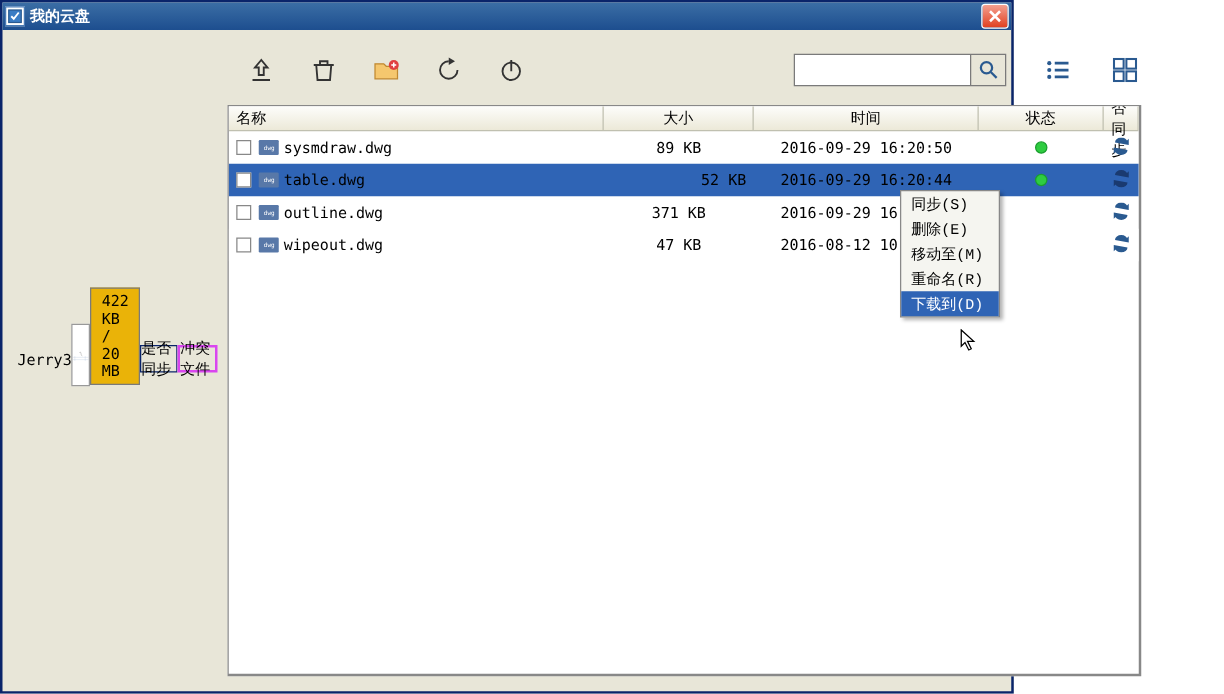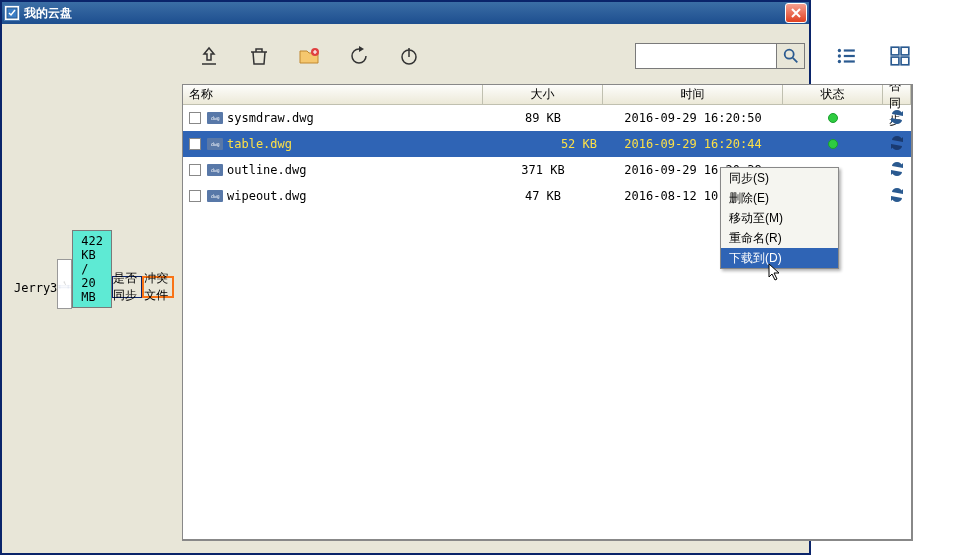--- a/index.html
+++ b/index.html
@@ -12,23 +12,23 @@
 .titlebar .title-text { flex: 1; }
 .close-btn { width: 22px; height: 20px; background: linear-gradient(to bottom, #f5a090, #e04020); border: 1px solid #fff; border-radius: 3px; display: flex; align-items: center; justify-content: center; cursor: pointer; }
 .close-btn svg { width: 12px; height: 12px; }
 
 .content { flex: 1; display: flex; padding: 12px; gap: 8px; }
 
 .sidebar { width: 160px; display: flex; align-items: center; }
 .username { margin-top: 4px; margin-bottom: 6px; font-family: "SimSun", monospace; }
 .thumb { width: 70px; height: 50px; background: #fff; border: 1px solid #999; margin-bottom: 10px; position: relative; overflow: hidden; }
 .thumb svg { width: 100%; height: 100%; }
-.storage-box { border: 1px solid #7a7a7a; padding: 3px 8px; background: #5eead4; font-family: monospace; margin-bottom: 40px; }
+.storage-box { border: 1px solid #7a7a7a; padding: 3px 8px; background: #eab308; font-family: monospace; margin-bottom: 40px; }
 .side-btn { width: 150px; height: 22px; border: 1px solid #0a246a; background: #e8e6d8; display: flex; align-items: center; justify-content: center; cursor: pointer; margin-bottom: 4px; }
-.side-btn.active { border: 2px solid #f97316; }
+.side-btn.active { border: 2px solid #d946ef; }
 
 .main { flex: 1; display: flex; flex-direction: column; }
 .toolbar { height: 40px; display: flex; align-items: center; gap: 20px; padding-left: 12px; margin-bottom: 8px; }
 .tool-btn { width: 30px; height: 30px; display: flex; align-items: center; justify-content: center; cursor: pointer; }
 .tool-btn svg { width: 24px; height: 24px; }
 .toolbar-spacer { flex: 1; }
 .search-wrap { display: flex; border: 1px solid #7a7a7a; height: 26px; }
 .search-input { width: 140px; border: none; background: #fff; padding: 0 4px; outline: none; }
 .search-btn { width: 28px; background: #e8e6d8; border-left: 1px solid #7a7a7a; display: flex; align-items: center; justify-content: center; cursor: pointer; }
 .view-btn { width: 26px; height: 26px; display: flex; align-items: center; justify-content: center; cursor: pointer; margin-left: 8px; }
@@ -37,29 +37,29 @@
 .table-header { display: flex; background: linear-gradient(to bottom, #fdfdfb, #ece9d8); border-bottom: 1px solid #c0c0b0; height: 20px; }
 .th { border-right: 1px solid #c0c0b0; display: flex; align-items: center; padding: 0 6px; font-family: Liberation Serif, serif; }
 .col-name { width: 300px; }
 .col-size { width: 120px; justify-content: center; }
 .col-time { width: 180px; justify-content: center; }
 .col-status { width: 100px; justify-content: center; }
 .col-sync { flex: 1; justify-content: center; }
 
 .row { display: flex; height: 26px; align-items: center; }
 .row:nth-child(odd) { background: #fff; }
-.row.selected { background: #2f64b5; color: #fde047; }
+.row.selected { background: #2f64b5; color: #000000; }
 .td { display: flex; align-items: center; padding: 0 6px; }
 .file-icon { width: 16px; height: 12px; background: #5878a8; margin-right: 4px; border-radius: 1px; position: relative; display: inline-flex; align-items: center; justify-content: center; }
 .file-icon::after { content: "dwg"; color: #fff; font-size: 6px; transform: scale(0.8); }
 .checkbox { width: 12px; height: 12px; border: 1px solid #888; background: #fff; margin-right: 6px; }
 .status-dot { width: 10px; height: 10px; background: #2ecc40; border-radius: 50%; border: 1px solid #1a9e2e; }
 .sync-icon svg { width: 16px; height: 14px; }
 
-.context-menu { position: absolute; left: 720px; top: 167px; width: 119px; background: #f5f5f0; border: 1px solid #888; box-shadow: 2px 2px 3px rgba(0,0,0,0.3); z-index: 100; font-family: Liberation Sans, sans-serif; }
+.context-menu { position: absolute; left: 720px; top: 152px; width: 80px; background: #f5f5f0; border: 1px solid #888; box-shadow: 2px 2px 3px rgba(0,0,0,0.3); z-index: 100; font-family: Liberation Mono, monospace; }
 .menu-item { height: 20px; display: flex; align-items: center; padding: 0 8px; cursor: pointer; }
 .menu-item.highlighted { background: #2f64b5; color: #fff; }
 
 .cursor { position: absolute; left: 768px; top: 263px; z-index: 200; }
 .cursor svg { width: 16px; height: 20px; }
 </style>
 </head>
 <body>
 
 <div class="window">

